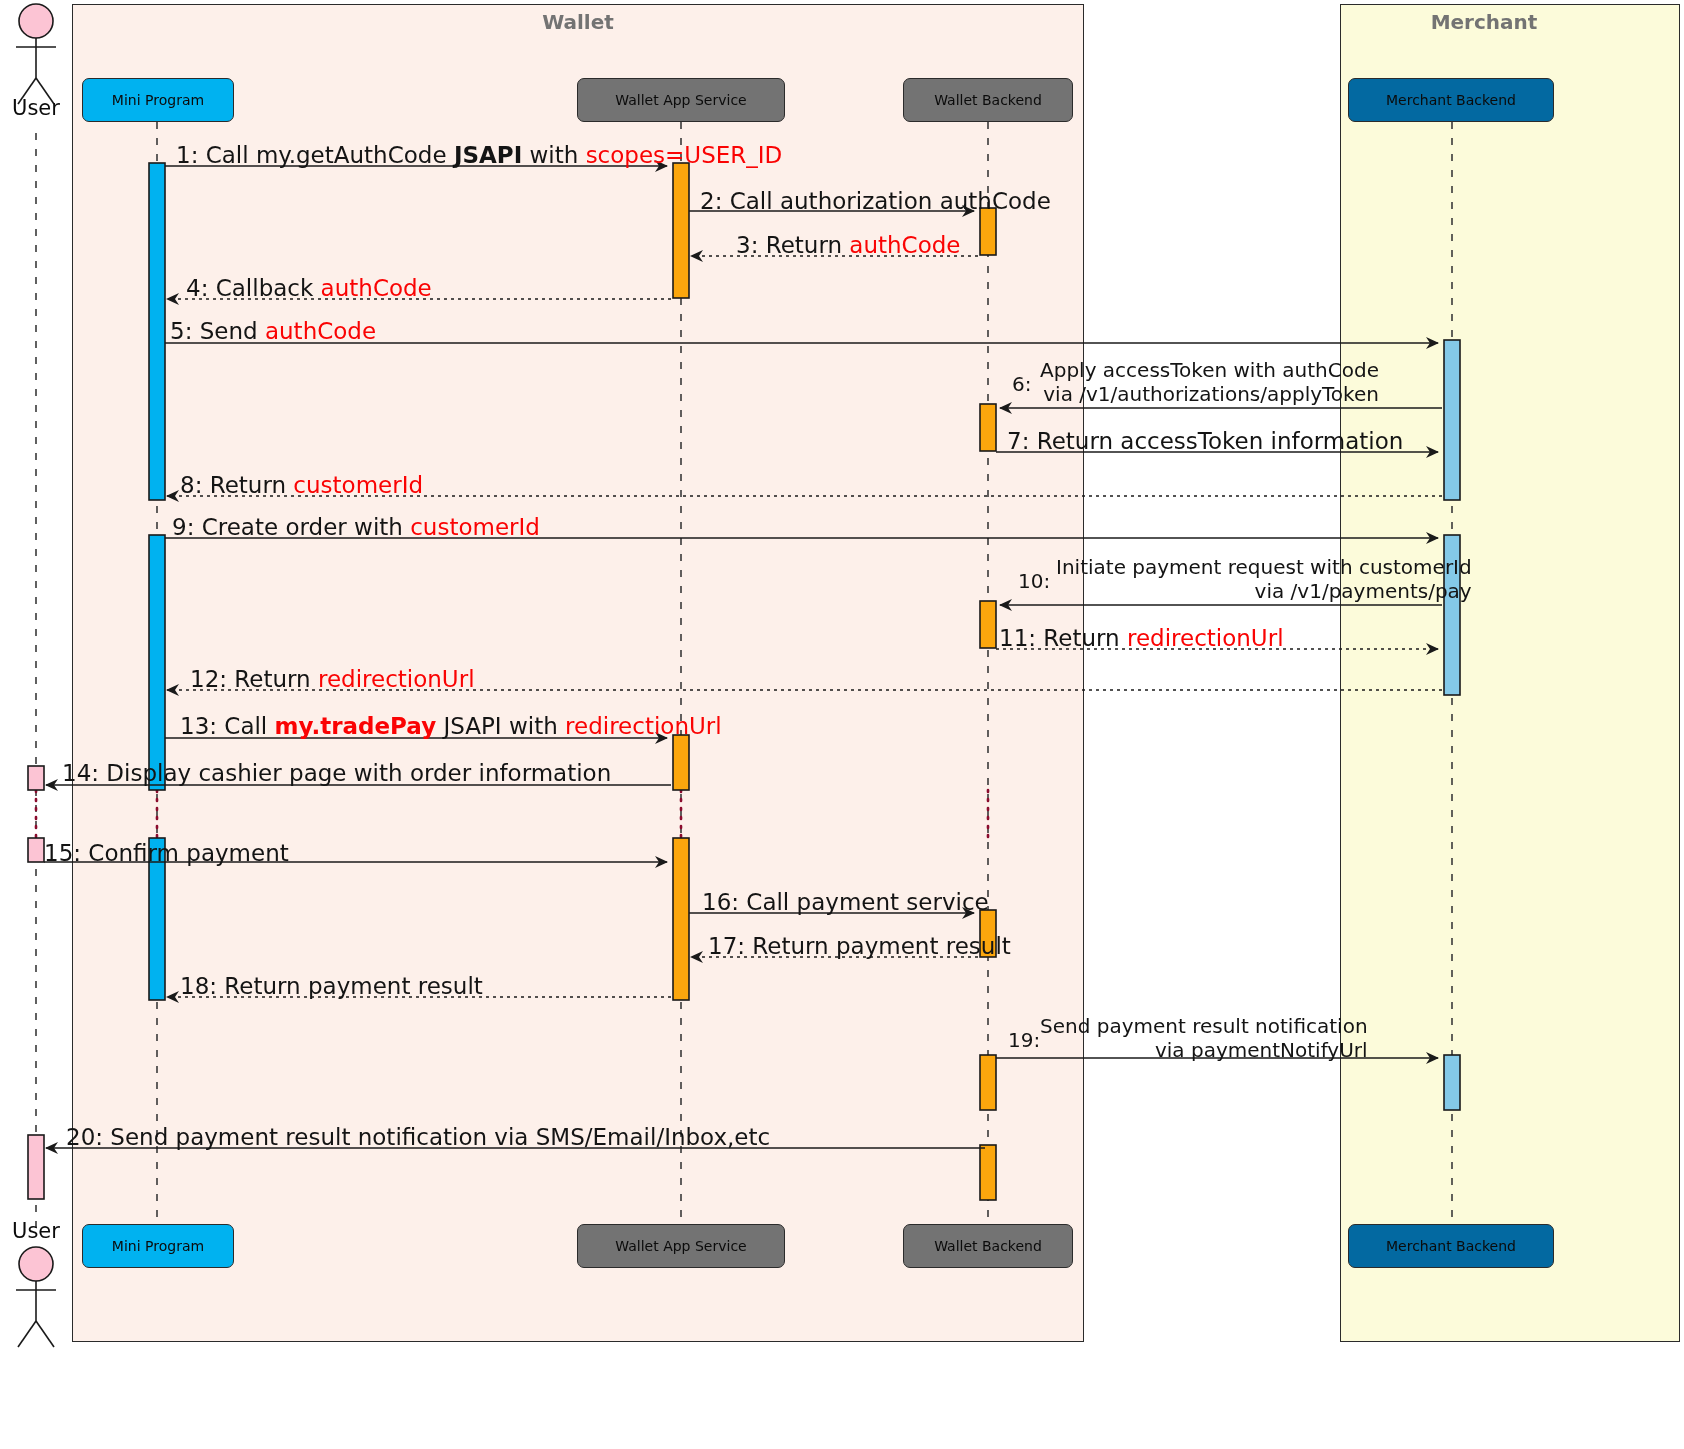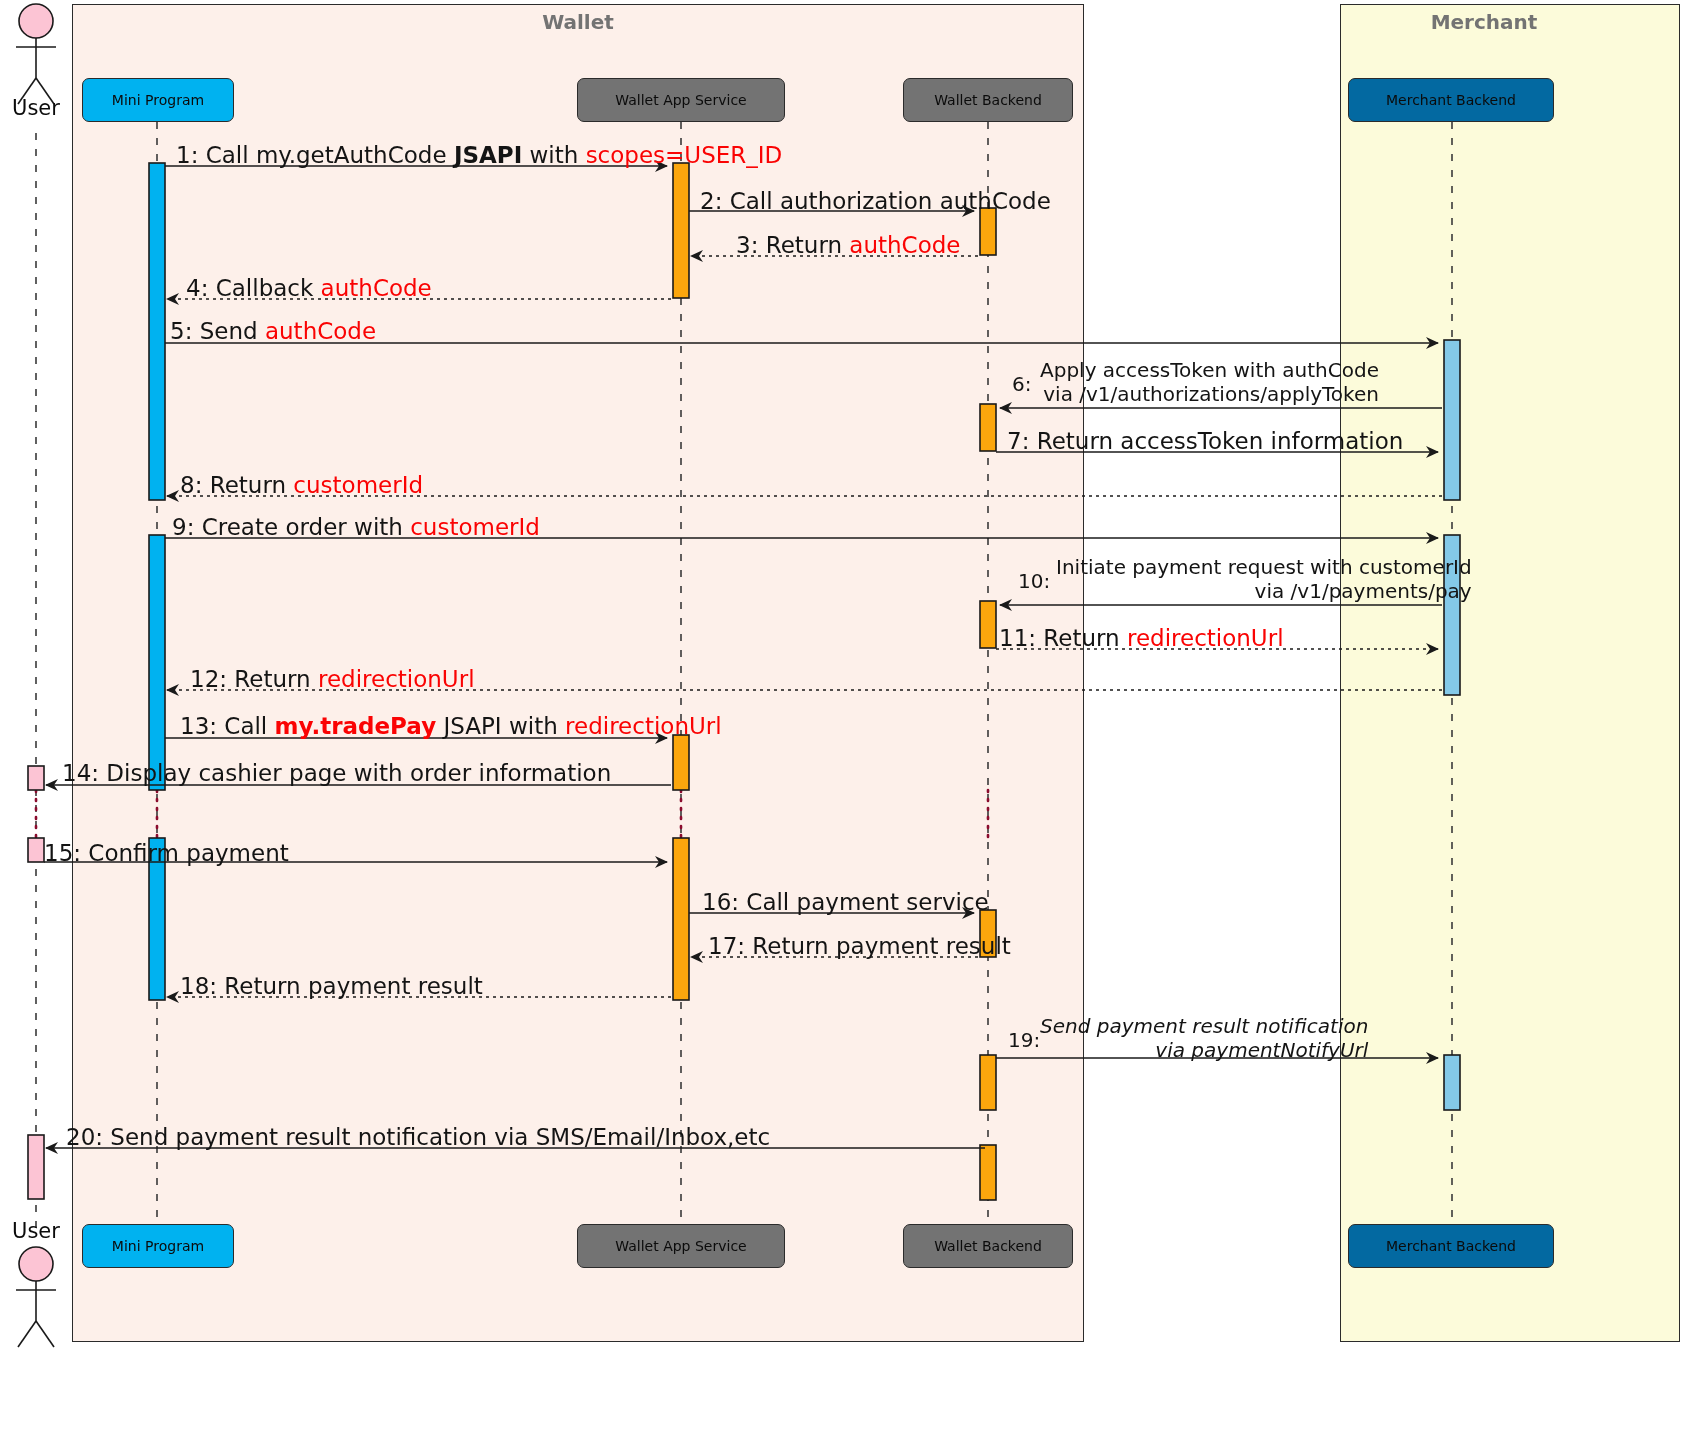--- a/index.html
+++ b/index.html
@@ -300,21 +300,21 @@
     <span>17:</span>
     <span>Return payment result</span>
   </div>
 
   <div class="msg" style="left:180px; top:973px;">
     <span>18:</span>
     <span>Return payment result</span>
   </div>
 
   <div class="msgnum" style="left:1008px; top:1028px;">19:</div>
-  <div class="msgbody" style="left:1040px; top:1015px;font-style:italic;">
+  <div class="msgbody" style="left:1040px; top:1015px;">
     <div>Send payment result notification</div>
     <div>via paymentNotifyUrl</div>
   </div>
 
   <div class="msg" style="left:66px; top:1124px;">
     <span>20:</span>
     <span>Send payment result notification via SMS/Email/Inbox,etc</span>
   </div>
 
 </div>

